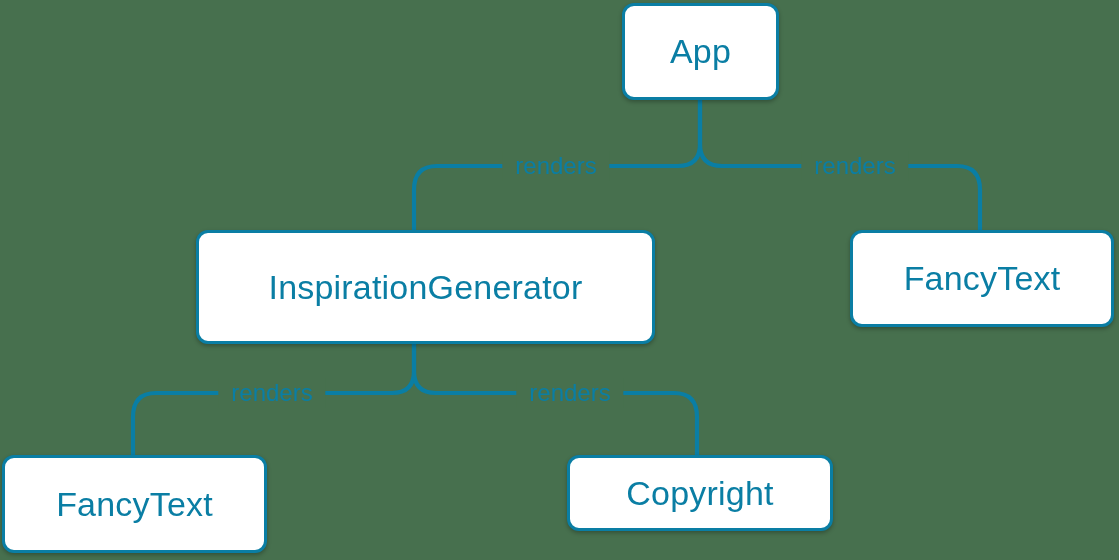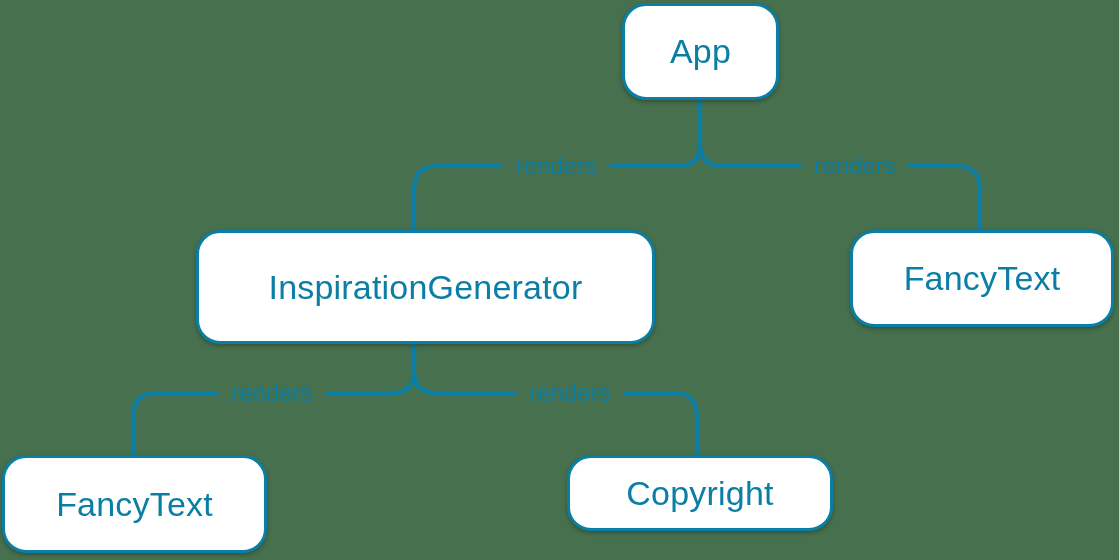--- a/index.html
+++ b/index.html
@@ -31,21 +31,21 @@
     stroke-width: 4.2;
     stroke-linecap: round;
   }
   .node {
     position: absolute;
     display: flex;
     align-items: center;
     justify-content: center;
     background: var(--box-fill);
     border: 3px solid var(--accent);
-    border-radius: 24px;
+    border-radius: 12px;
     box-sizing: border-box;
     color: var(--accent);
     font-size: 34px;
     font-weight: 500;
     letter-spacing: 0.2px;
     box-shadow: 0 2px 4px rgba(0,0,0,0.28);
   }
   .edge-label {
     position: absolute;
     transform: translate(-50%, -50%);

